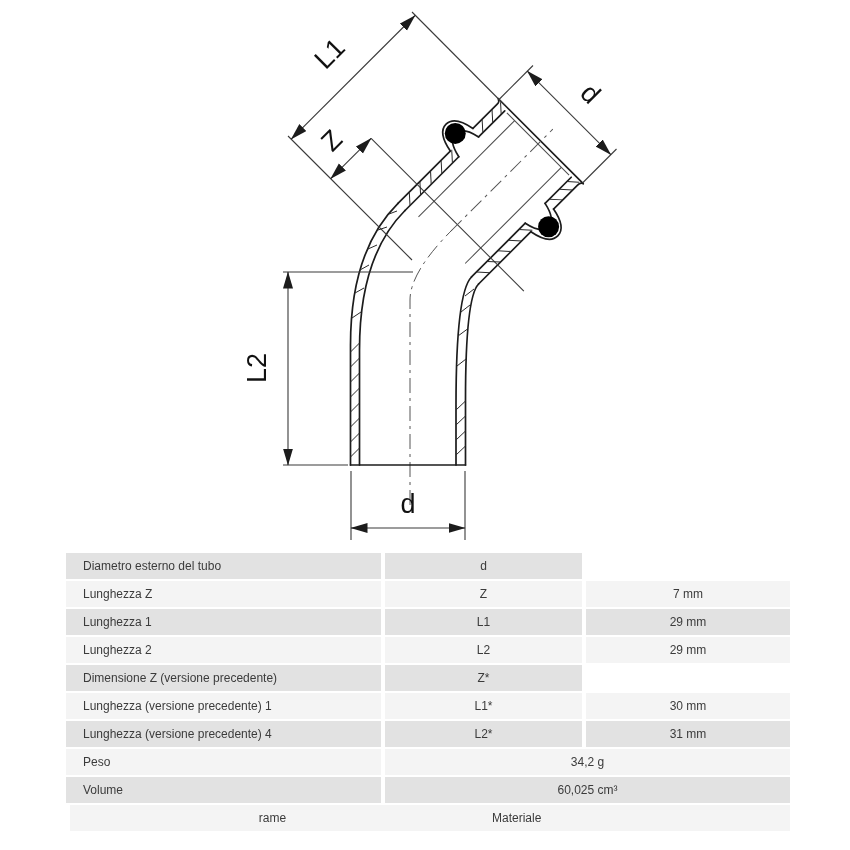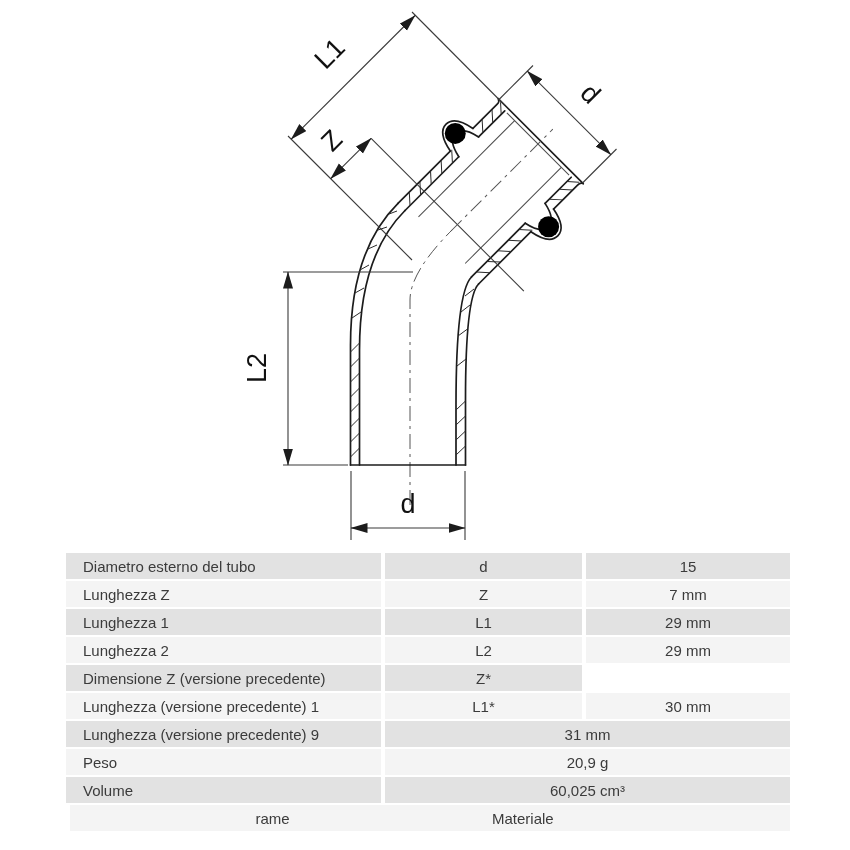--- a/index.html
+++ b/index.html
@@ -4,21 +4,21 @@
 <style>
   html,body{margin:0;padding:0;}
   body{
     width:850px;height:850px;background:#ffffff;position:relative;overflow:hidden;
     font-family:"Liberation Sans",sans-serif;
   }
   .drawing{position:absolute;left:0;top:0;width:850px;height:548px;}
   .drawing svg{display:block;width:100%;height:100%;}
   .spec-table{position:absolute;left:66px;top:553px;width:724px;}
   .row{display:flex;height:26px;margin-bottom:2px;}
-  .cell{display:flex;align-items:center;font-size:15px;color:#3b3b3b;line-height:1;}
+  .cell{display:flex;align-items:center;font-size:12px;color:#3b3b3b;line-height:1;}
   .c1{width:315px;padding-left:17px;box-sizing:border-box;}
   .c2{width:197px;margin-left:4px;justify-content:center;}
   .c3{flex:1;margin-left:4px;justify-content:center;}
   .cm{flex:1;margin-left:4px;justify-content:center;}
   .dark  .cell{background:#e2e2e2;}
   .light .cell{background:#f4f4f4;}
 
   
   .ln-main{stroke:#1c1c1c;stroke-width:1.7;fill:none;stroke-linecap:round;}
   .ln-thin{stroke:#4a4a4a;stroke-width:1;fill:none;}
@@ -158,21 +158,20 @@
       <line class="ln-dim" x1="351" y1="528" x2="465" y2="528" marker-start="url(#arr)" marker-end="url(#arr)"></line>
       <text class="dim-label" text-anchor="middle" x="408" y="513">d</text>
     </g>
   </svg>
 </div>
 
 <div class="spec-table" id="specTable">
     <div class="row dark">
       <div class="cell c1">Diametro esterno del tubo</div>
       <div class="cell c2">d</div>
-      <div class="cell c3">15</div>
     </div>
     <div class="row light">
       <div class="cell c1">Lunghezza Z</div>
       <div class="cell c2">Z</div>
       <div class="cell c3">7 mm</div>
     </div>
     <div class="row dark">
       <div class="cell c1">Lunghezza 1</div>
       <div class="cell c2">L1</div>
       <div class="cell c3">29 mm</div>
@@ -185,26 +184,27 @@
     <div class="row dark">
       <div class="cell c1">Dimensione Z (versione precedente)</div>
       <div class="cell c2">Z*</div>
     </div>
     <div class="row light">
       <div class="cell c1">Lunghezza (versione precedente) 1</div>
       <div class="cell c2">L1*</div>
       <div class="cell c3">30 mm</div>
     </div>
     <div class="row dark">
-      <div class="cell c1">Lunghezza (versione precedente) 9</div>
+      <div class="cell c1">Lunghezza (versione precedente) 4</div>
+      <div class="cell c2">L2*</div>
       <div class="cell c3">31 mm</div>
     </div>
     <div class="row light">
       <div class="cell c1">Peso</div>
-      <div class="cell cm">20,9 g</div>
+      <div class="cell cm">34,2 g</div>
     </div>
     <div class="row dark">
       <div class="cell c1">Volume</div>
       <div class="cell cm">60,025 cm³</div>
     </div>
     <div class="row light">
       <div class="cell cm">rame</div>
       <div class="cell c1">Materiale</div>
     </div>
   </div>

